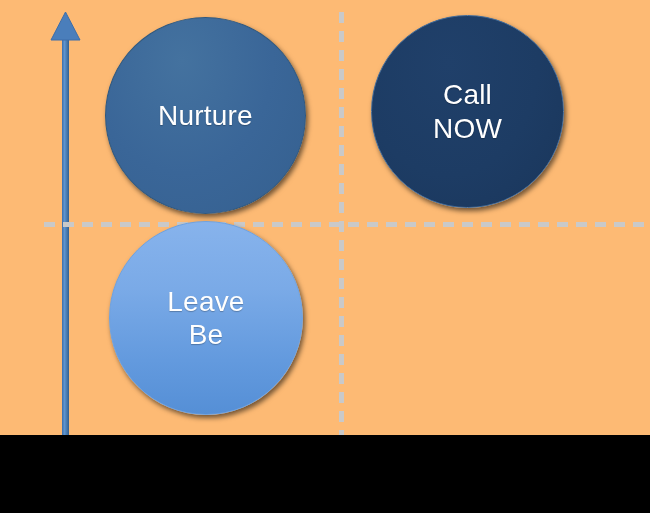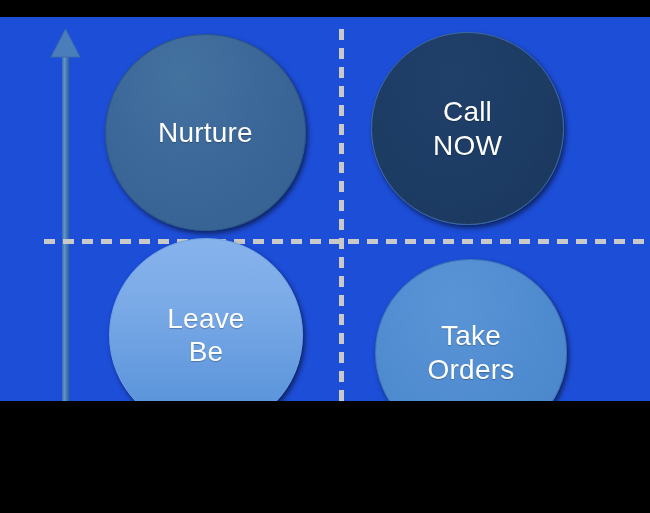--- a/index.html
+++ b/index.html
@@ -3,25 +3,24 @@
 <meta charset="utf-8">
 <style>
   html, body {
     margin: 0;
     padding: 0;
     background: #000000;
   }
   #canvas {
     position: relative;
     width: 650px;
-    height: 384px;
-    background: #1d4ed8;
+    height: 435px;
+    background: #fdba74;
     overflow: hidden;
     font-family: "Liberation Sans", sans-serif;
-    margin-top: 17px;
   }
 
   
   .axis-svg {
     position: absolute;
     left: 0;
     top: 0;
     width: 650px;
     height: 513px;
     pointer-events: none;
@@ -159,18 +158,14 @@
   <div class="bubble" id="bubble-call-now">
     <span class="bubble-label">Call
 NOW</span>
   </div>
 
   <div class="bubble" id="bubble-leave-be">
     <span class="bubble-label">Leave
 Be</span>
   </div>
 
-  <div class="bubble" id="bubble-take-orders">
-    <span class="bubble-label">Take
-Orders</span>
-  </div>
 
 </div>
 
 </body></html>

